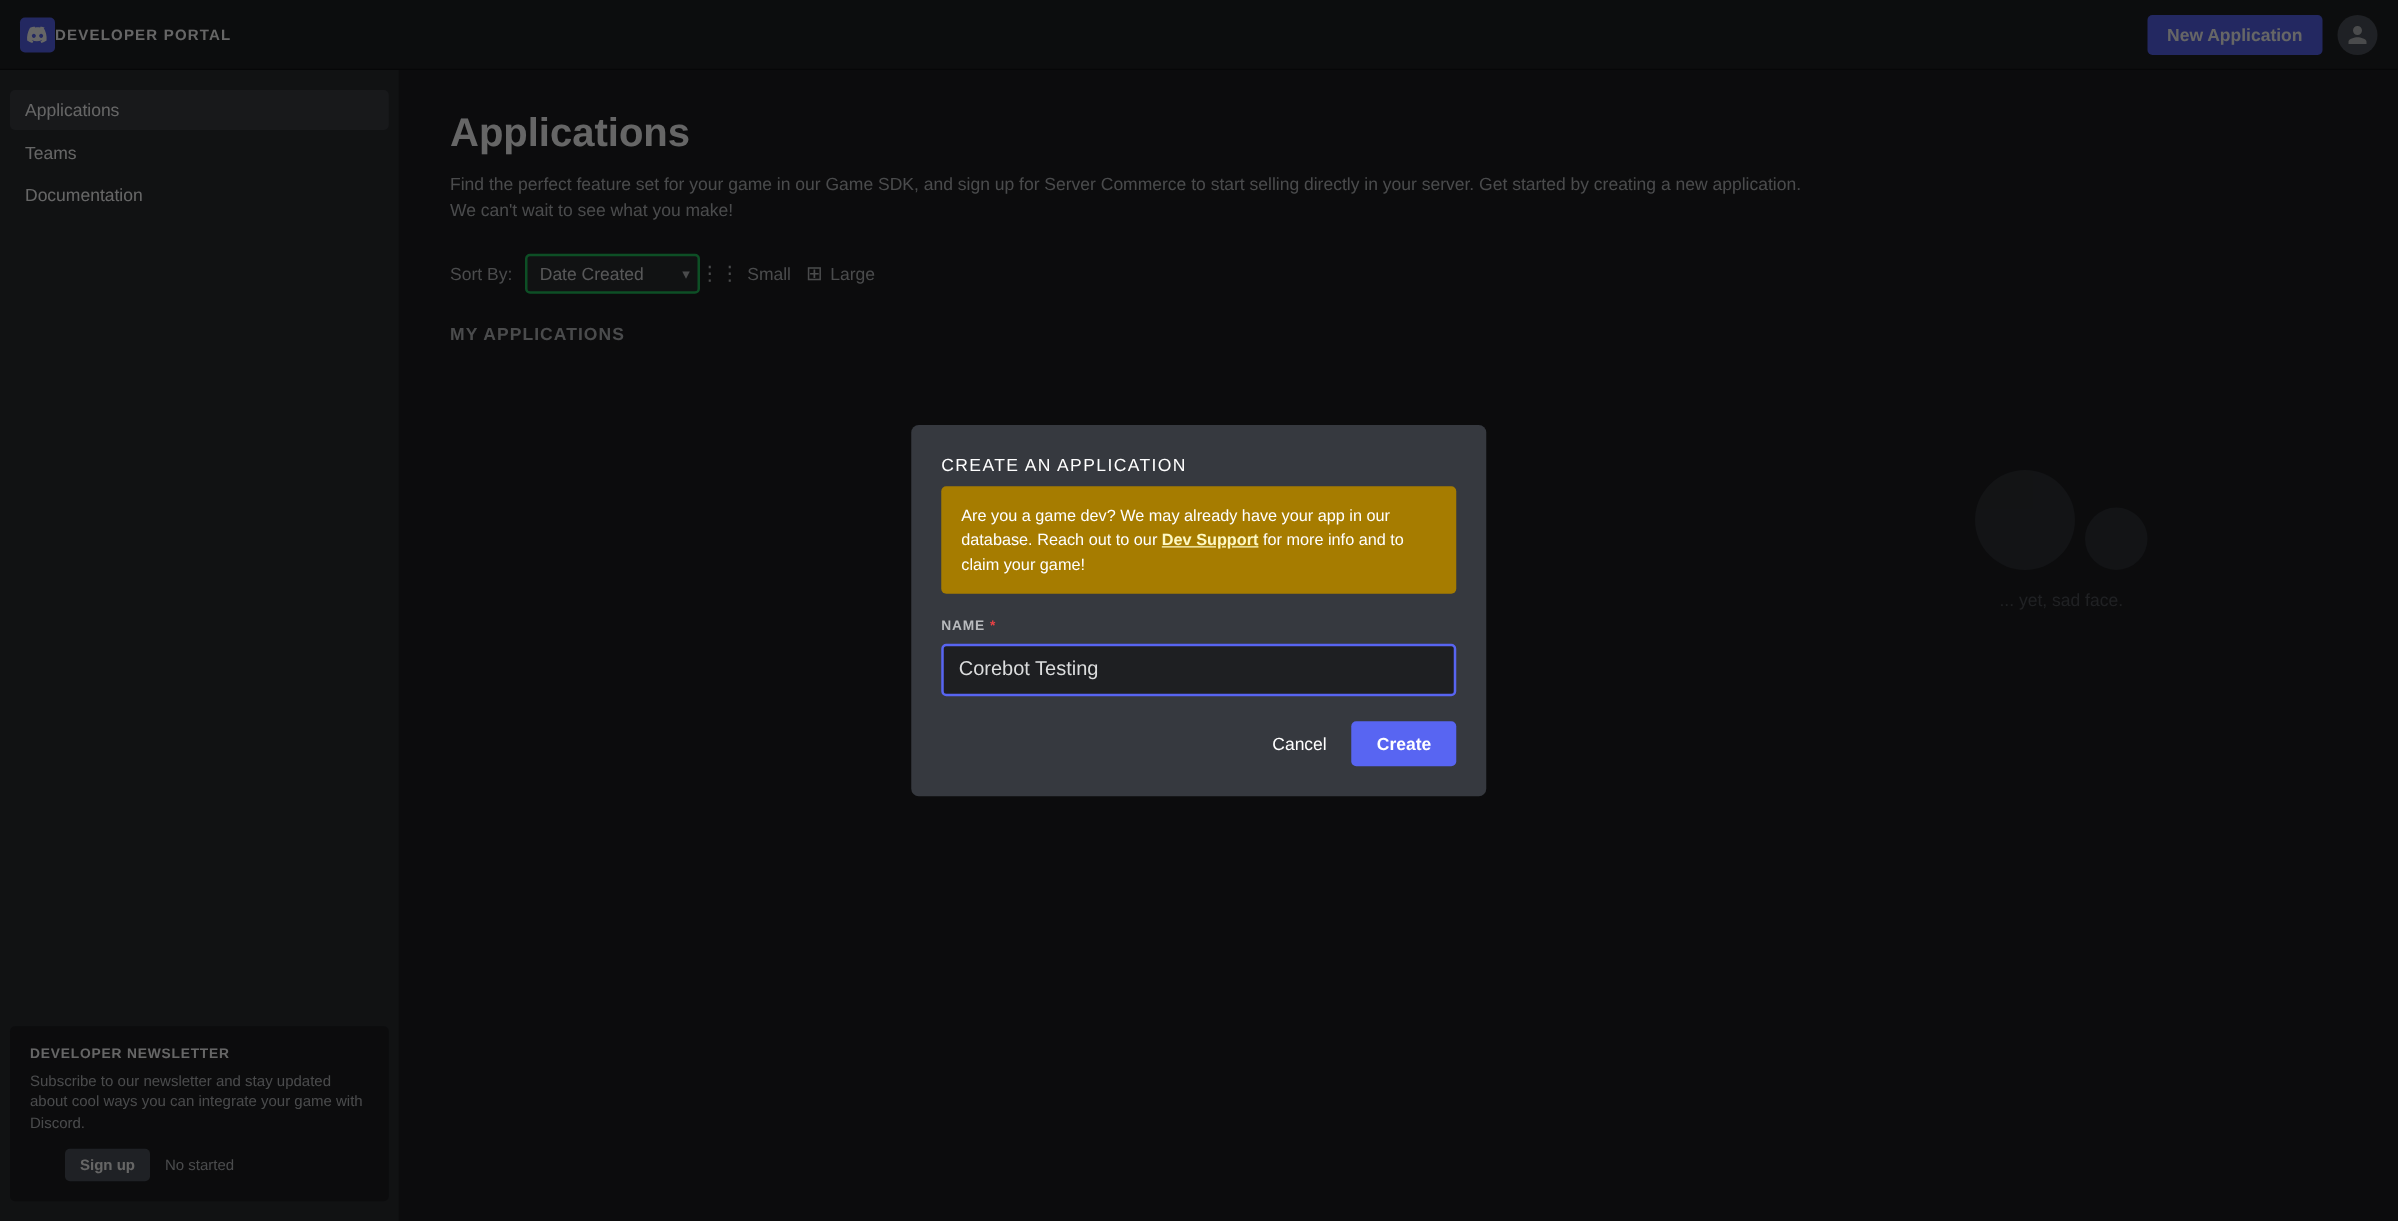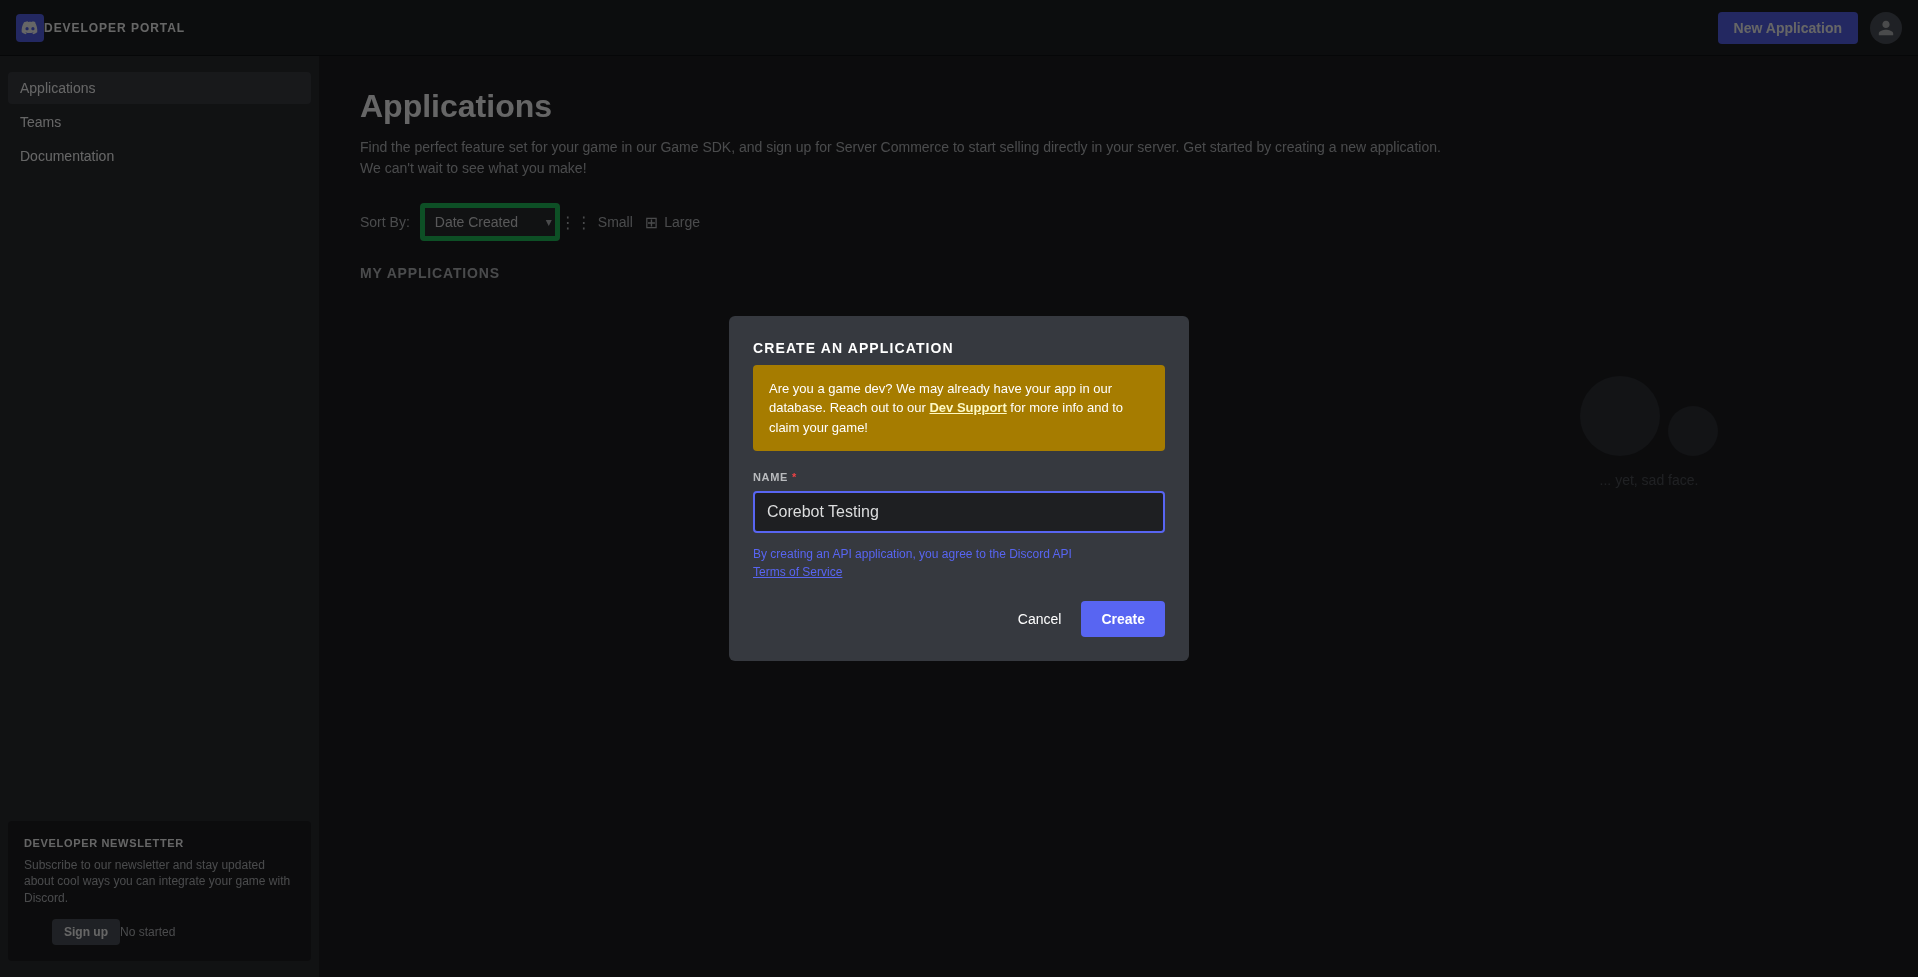--- a/index.html
+++ b/index.html
@@ -146,20 +146,21 @@
     .newsletter-text {
       color: #b9bbbe;
       font-size: 12px;
       line-height: 1.4;
       margin-bottom: 12px;
     }
 
     .newsletter-actions {
       display: flex;
       align-items: center;
+      gap: 12px;
       padding-left: 28px;
     }
 
     .signup-btn {
       background: #4f545c;
       color: #ffffff;
       border: none;
       border-radius: 4px;
       padding: 6px 12px;
       font-size: 12px;
@@ -208,21 +209,21 @@
       gap: 10px;
     }
 
     .sort-label {
       color: #b9bbbe;
       font-size: 14px;
     }
 
     .sort-select {
       background: #2b2d31;
-      border: 5px solid #22c55e;
+      border: 2px solid #22c55e;
       border-radius: 4px;
       color: #dcddde;
       padding: 6px 28px 6px 10px;
       font-size: 14px;
       appearance: none;
       cursor: pointer;
       position: relative;
       min-width: 140px;
     }
 
@@ -283,21 +284,21 @@
     .modal {
       background: #36393f;
       border-radius: 6px;
       width: 460px;
       padding: 24px;
       position: relative;
     }
 
     .modal-title {
       font-size: 14px;
-      font-weight: 700;
+      font-weight: 400;
       color: #ffffff;
       text-transform: uppercase;
       letter-spacing: 0.08em;
       margin-bottom: 9px;
     }
 
     .warning-box {
       background: #a67c00;
       border-radius: 4px;
       padding: 14px 16px;
@@ -529,24 +530,20 @@
     </div>
 
     
     <div class="field-label">
       <span>NAME</span>
       <span class="required-star">*</span>
     </div>
     <input type="text" class="name-input" value="Corebot Testing" style="">
 
     
-    <div class="terms-text">
-      <span>By creating an API application, you agree to the Discord API </span><br>
-      <a class="terms-link">Terms of Service</a>
-    </div>
 
     
     <div class="modal-footer">
       <button class="cancel-btn">Cancel</button>
       <button class="create-btn">Create</button>
     </div>
   </div>
 </div>
 
 </body></html>

